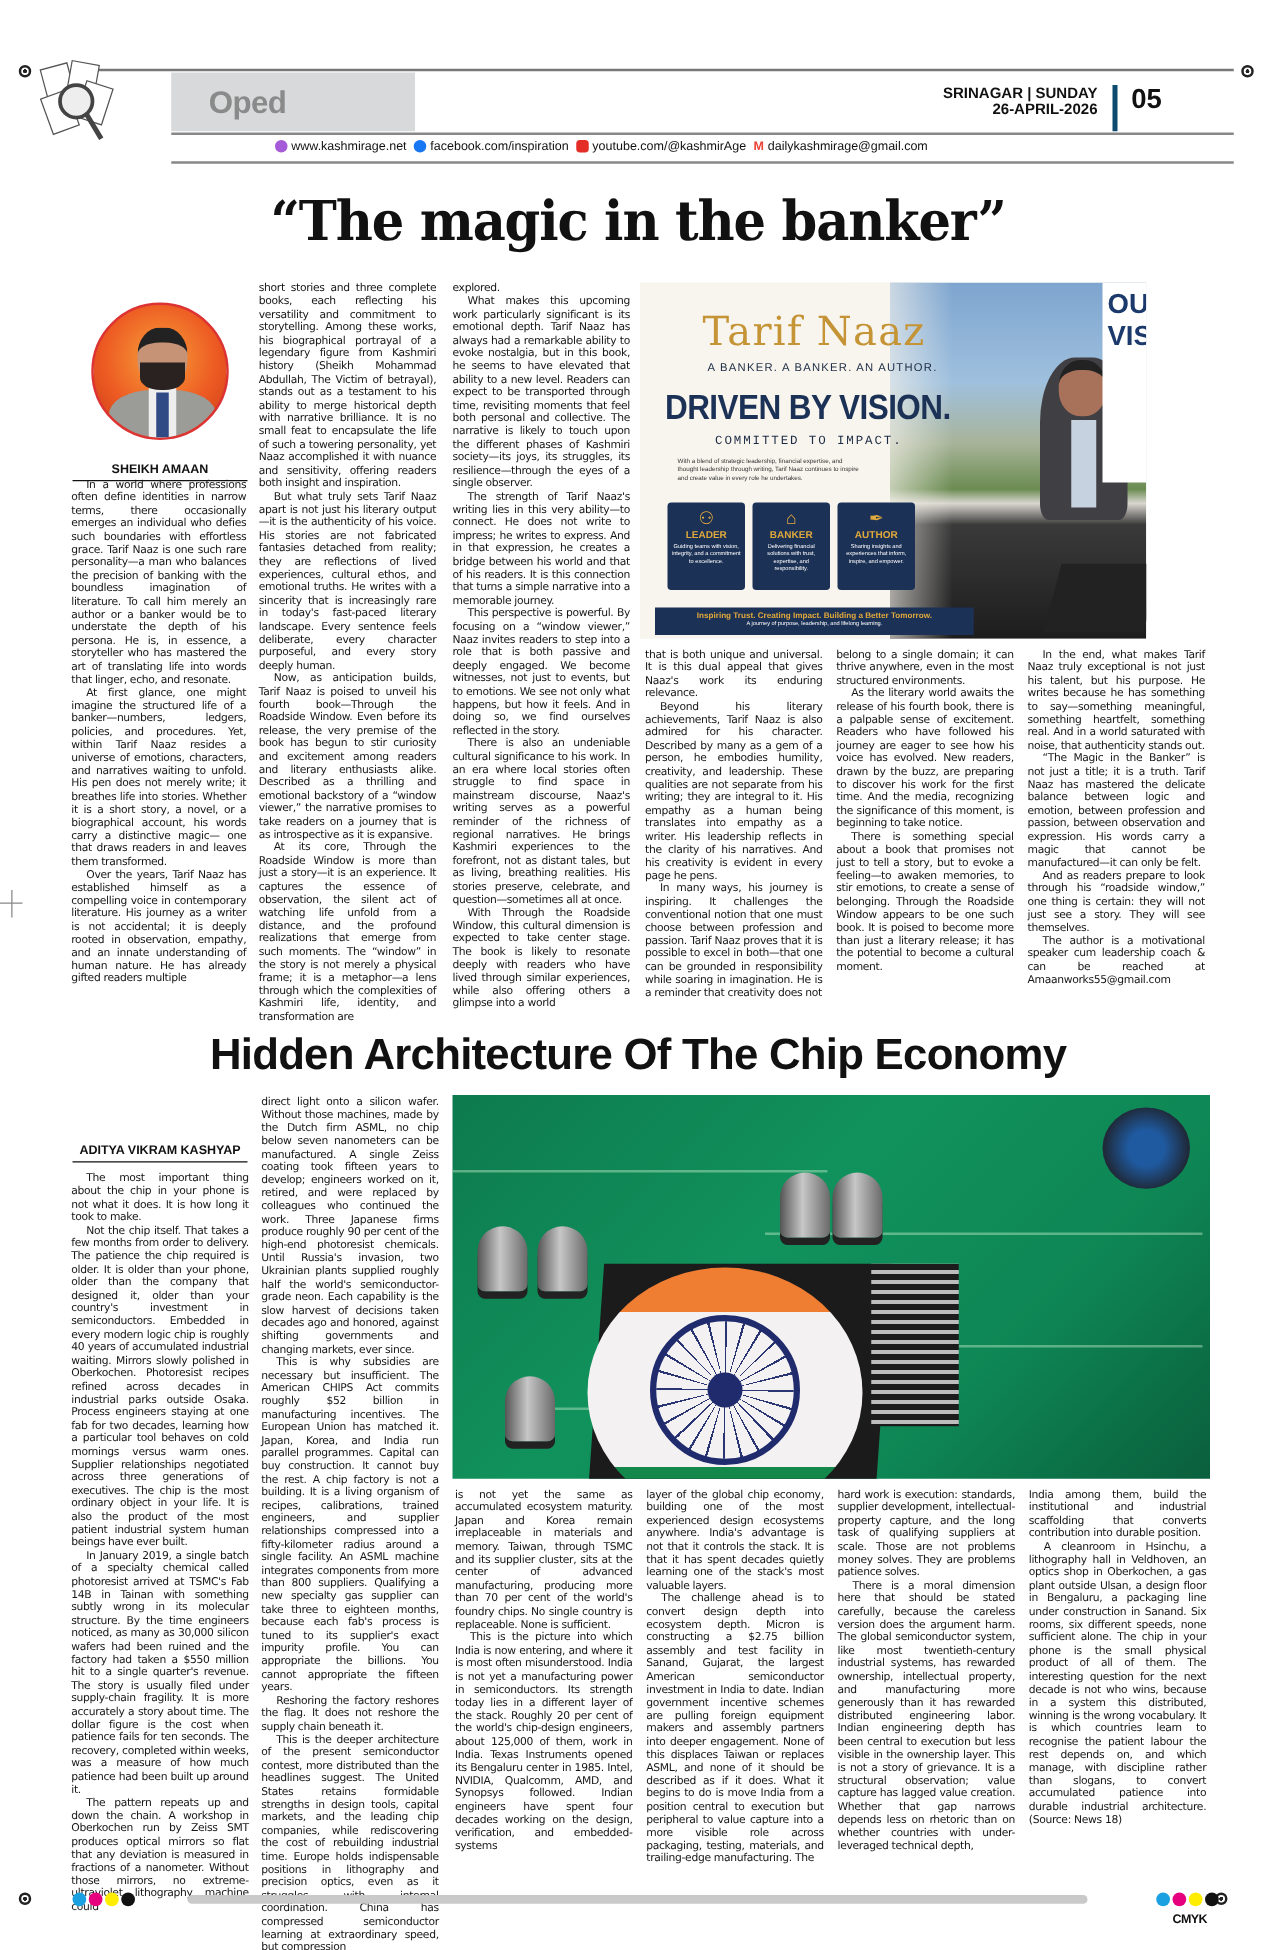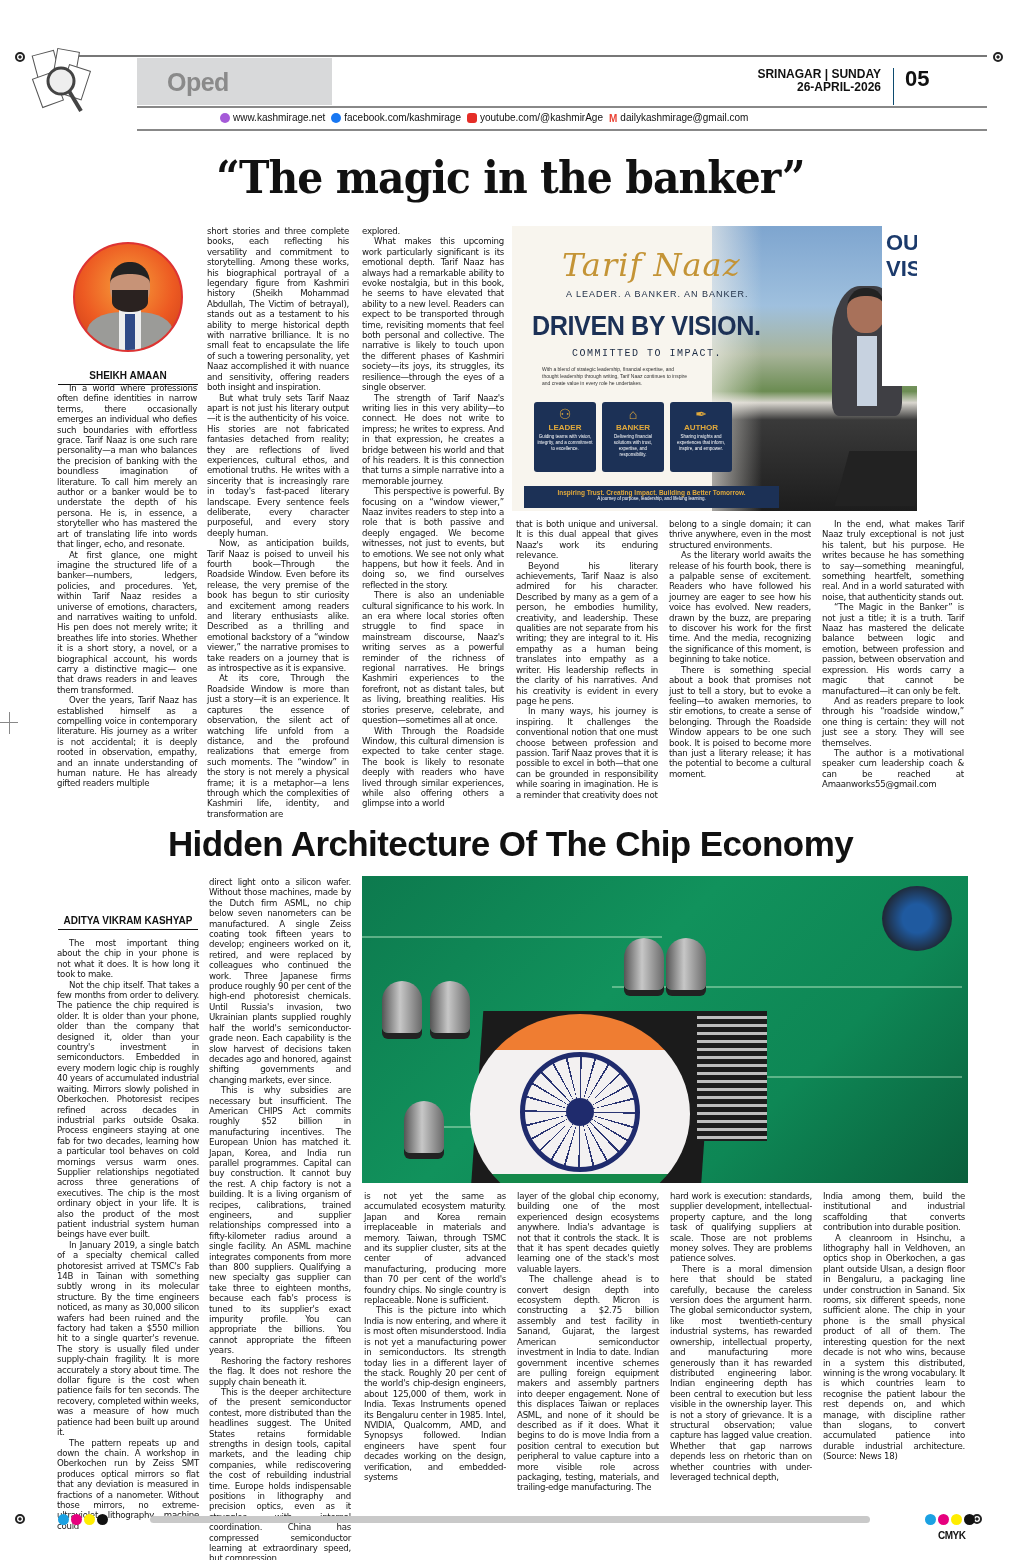--- a/index.html
+++ b/index.html
@@ -5,21 +5,21 @@
 *{box-sizing:border-box;margin:0;padding:0}
 body{width:1021px;height:1560px;background:#fff;position:relative;overflow:hidden;font-family:"DejaVu Serif",serif;color:#111}
 .reg{position:absolute;width:10px;height:10px;border-radius:50%;border:2px solid #222;background:radial-gradient(circle,#222 35%,#fff 40%)}
 .header{position:absolute;left:65px;top:55px;width:922px;height:76px}
 .hdr-line-top{position:absolute;left:0;top:0;width:922px;height:2px;background:#777}
 .oped{position:absolute;left:72px;top:3px;width:195px;height:47px;background:#d8d9da;color:#8a8a8a;font-family:"Liberation Sans",sans-serif;font-weight:bold;font-size:25px;padding:10px 0 0 30px;letter-spacing:-0.5px}
 .logo-box{position:absolute;left:268px;top:3px;width:346px;height:47px;border-left:1px solid #555;border-right:1px solid #555;text-align:center}
 .logo{font-family:"Liberation Serif",serif;font-size:40px;letter-spacing:-1.5px;line-height:38px;margin-top:-2px}
 .logo .a{color:#e1202b}
 .tagline{font-size:7px;font-style:italic;margin-top:-3px}
-.dateline{position:absolute;left:615px;top:13px;width:214px;text-align:right;padding-right:12px;font-family:"Liberation Sans",sans-serif;font-size:12px;font-weight:bold;line-height:13px;border-right:1px solid #0c4a6e;height:37px}
+.dateline{position:absolute;left:615px;top:13px;width:214px;text-align:right;padding-right:12px;font-family:"Liberation Sans",sans-serif;font-size:12px;font-weight:bold;line-height:13px;border-right:4px solid #0c4a6e;height:37px}
 .pageno{position:absolute;left:840px;top:11px;font-family:"Liberation Sans",sans-serif;font-weight:bold;font-size:22px}
 .hdr-mid-line{position:absolute;left:72px;top:51px;width:850px;height:2px;background:#888}
 .hdr-bot-line{position:absolute;left:72px;top:74px;width:850px;height:2px;background:#888}
 .social{position:absolute;left:155px;top:57px;font-family:"Liberation Sans",sans-serif;font-size:10px;display:flex;gap:6px;align-items:center;white-space:nowrap}
 .social .ic{display:inline-block;width:10px;height:10px;border-radius:50%;margin-right:3px;vertical-align:middle}
 .paper-icon{position:absolute;left:-40px;top:-10px;width:75px;height:75px}
 h1.title1{position:absolute;left:0;width:1021px;top:152px;text-align:center;font-family:"DejaVu Serif",serif;font-weight:bold;font-size:44px;letter-spacing:-1px;transform:scaleX(0.93)}
 .avatar{position:absolute;left:73px;top:242px;width:110px;height:110px;border-radius:50%;background:radial-gradient(circle at 50% 40%,#f7a13b 0%,#ed5a22 55%,#c63616 100%);border:2px solid #d33;overflow:hidden}
 .avatar .head{position:absolute;left:35px;top:18px;width:40px;height:48px;background:#c79377;border-radius:45%;border-top:12px solid #222}
 .avatar .beard{position:absolute;left:37px;top:46px;width:36px;height:22px;background:#2a2220;border-radius:0 0 45% 45%}
@@ -31,21 +31,21 @@
 .col p{text-indent:12px}
 .col p.noind{text-indent:0}
 .ad{position:absolute;left:512px;top:226px;width:405px;height:285px;background:#f8f5ee;overflow:hidden}
 .ad .photo{position:absolute;left:200px;top:0;width:205px;height:285px;background:linear-gradient(180deg,#7ea5cf 0%,#9fc0de 28%,#a8b49a 45%,#6b8c52 58%,#d9d6cf 62%,#3a3a3a 68%,#1d1d1d 100%)}
 .ad .fade{position:absolute;left:170px;top:0;width:80px;height:285px;background:linear-gradient(90deg,#f8f5ee,rgba(248,245,238,0))}
 .ad .person{position:absolute;left:320px;top:60px;width:70px;height:130px;background:#3f3f44;border-radius:40% 40% 10% 10%}
 .ad .face{position:absolute;left:335px;top:62px;width:38px;height:45px;background:#a8715a;border-radius:45%;border-top:8px solid #222}
 .ad .shirt2{position:absolute;left:345px;top:110px;width:20px;height:70px;background:#c7d2e0}
 .ad .vision-sign{position:absolute;left:370px;top:0;width:35px;height:160px;background:#fff;color:#1b3a6b;font-family:"Liberation Sans",sans-serif;font-weight:bold;font-size:22px;line-height:26px;padding:4px 0 0 4px;overflow:hidden}
 .ad .keyboard{position:absolute;left:330px;top:225px;width:80px;height:55px;background:#222;transform:skewX(-15deg)}
-.ad .name{position:absolute;left:50px;top:20px;font-family:"DejaVu Serif",serif;font-style:italic;font-size:32px;color:#c49436;letter-spacing:1px}
+.ad .name{position:absolute;left:50px;top:20px;font-family:"DejaVu Serif",serif;font-size:32px;color:#c49436;letter-spacing:1px}
 .ad .sub1{position:absolute;left:54px;top:63px;font-family:"Liberation Sans",sans-serif;font-size:9px;letter-spacing:1px;color:#1c2b44}
 .ad .big{position:absolute;left:20px;top:84px;font-family:"Liberation Sans",sans-serif;font-weight:bold;font-size:28px;color:#1c3156;letter-spacing:-0.5px;transform:scaleX(0.9);transform-origin:left}
 .ad .sub2{position:absolute;left:60px;top:122px;font-family:Liberation Mono, monospace;font-size:10px;letter-spacing:1.5px;color:#1c2b44}
 .ad .blurb{position:absolute;left:30px;top:140px;width:145px;font-family:"Liberation Sans",sans-serif;font-size:5px;line-height:7px;color:#333}
 .ad .cards{position:absolute;left:22px;top:176px;display:flex;gap:6px}
 .ad .card{width:62px;height:70px;background:#1c3156;border-radius:3px;text-align:center;color:#fff;font-family:"Liberation Sans",sans-serif;padding-top:4px}
 .ad .card .cic{font-size:14px;color:#e0a93c;line-height:16px}
 .ad .card .ct{font-weight:bold;font-size:8px;color:#e0a93c;margin-top:1px}
 .ad .card .cd{font-size:4.5px;line-height:6px;margin-top:2px;padding:0 3px}
 .ad .strip{position:absolute;left:12px;top:260px;width:255px;height:22px;background:#1c3156;text-align:center;font-family:"Liberation Sans",sans-serif}
@@ -90,21 +90,21 @@
   </svg>
   <div class="oped">Oped</div>
   <div class="dateline">
     <div>SRINAGAR | SUNDAY</div>
     <div>26-APRIL-2026</div>
   </div>
   <div class="pageno">05</div>
   <div class="hdr-mid-line"></div>
   <div class="social">
     <span><span class="ic" style="background:#a55ad8"></span><span>www.kashmirage.net</span></span>
-    <span><span class="ic" style="background:#1877f2"></span><span>facebook.com/kashmirage</span></span>
+    <span><span class="ic" style="background:#1877f2"></span><span>facebook.com/inspiration</span></span>
     <span><span class="ic" style="background:#e52d27;border-radius:3px"></span><span>youtube.com/@kashmirAge</span></span>
     <span><span class="ic" style="background:none;color:#ea4335;font-weight:bold;width:auto">M</span><span>dailykashmirage@gmail.com</span></span>
   </div>
   <div class="hdr-bot-line"></div>
 </div>
 
 <h1 class="title1">“The magic in the banker”</h1>
 
 <div class="avatar">
   <div class="coat"></div>
@@ -137,21 +137,21 @@
 
 <div class="ad">
   <div class="photo"></div>
   <div class="fade"></div>
   <div class="person"></div>
   <div class="shirt2"></div>
   <div class="face"></div>
   <div class="vision-sign">OUR VISION</div>
   <div class="keyboard"></div>
   <div class="name">Tarif Naaz</div>
-  <div class="sub1">A LEADER. A BANKER. AN BANKER.</div>
+  <div class="sub1">A BANKER. A BANKER. AN AUTHOR.</div>
   <div class="big">DRIVEN BY VISION.</div>
   <div class="sub2">COMMITTED TO IMPACT.</div>
   <div class="blurb">With a blend of strategic leadership, financial expertise, and thought leadership through writing, Tarif Naaz continues to inspire and create value in every role he undertakes.</div>
   <div class="cards">
     <div class="card">
       <div class="cic">⚇</div>
       <div class="ct">LEADER</div>
       <div class="cd">Guiding teams with vision, integrity, and a commitment to excellence.</div>
     </div>
     <div class="card">

